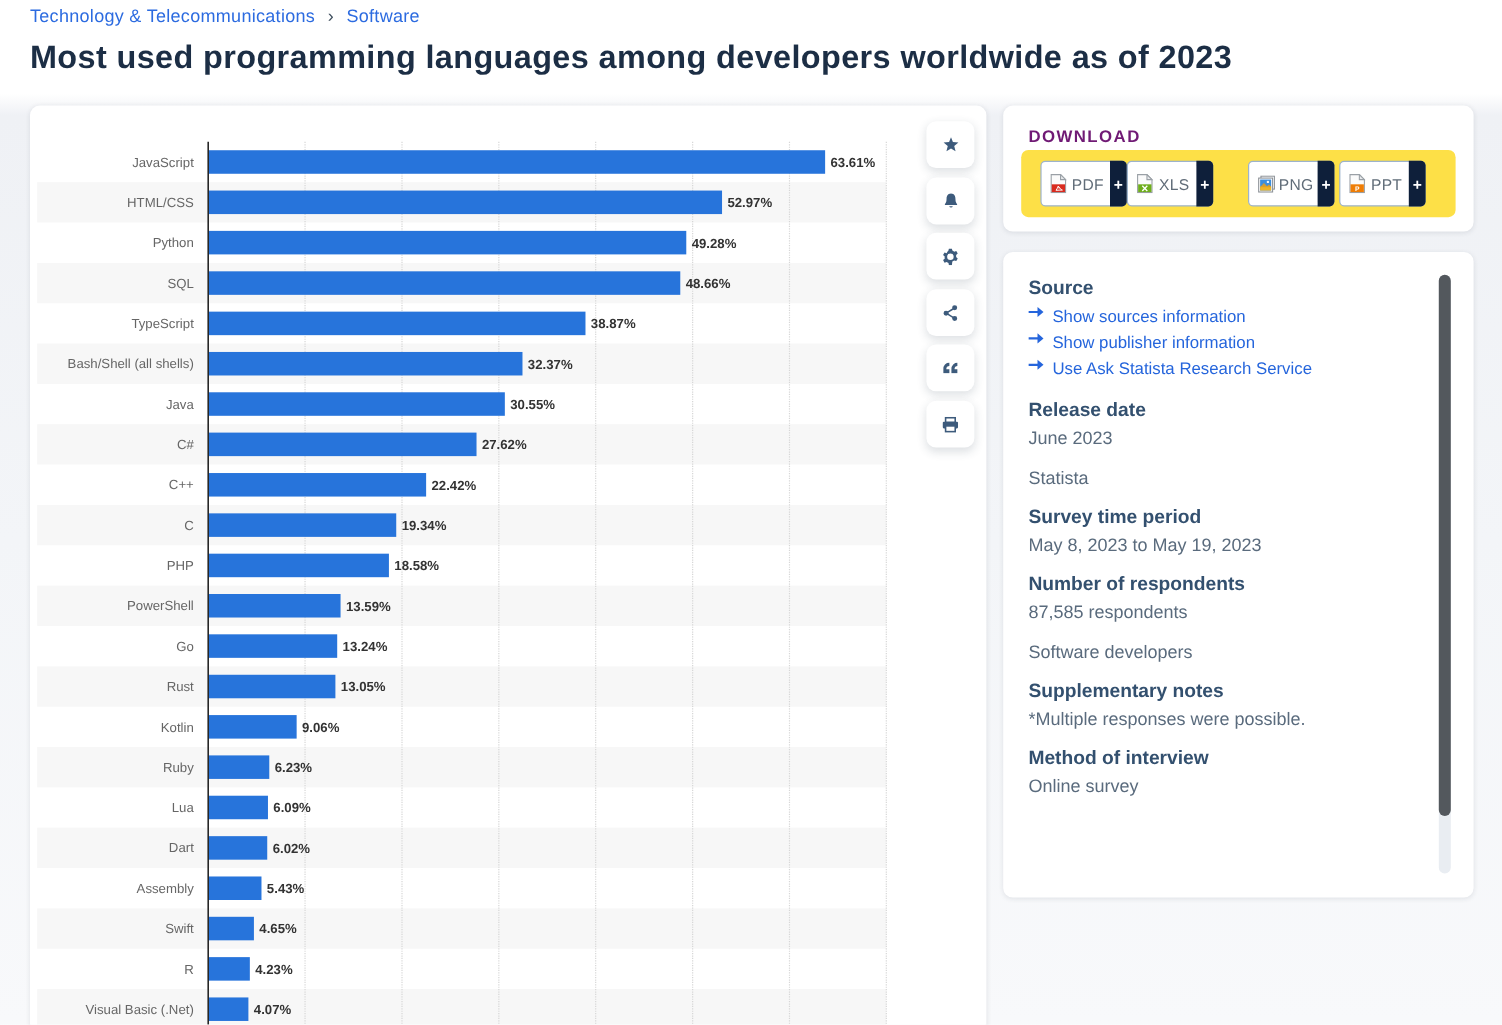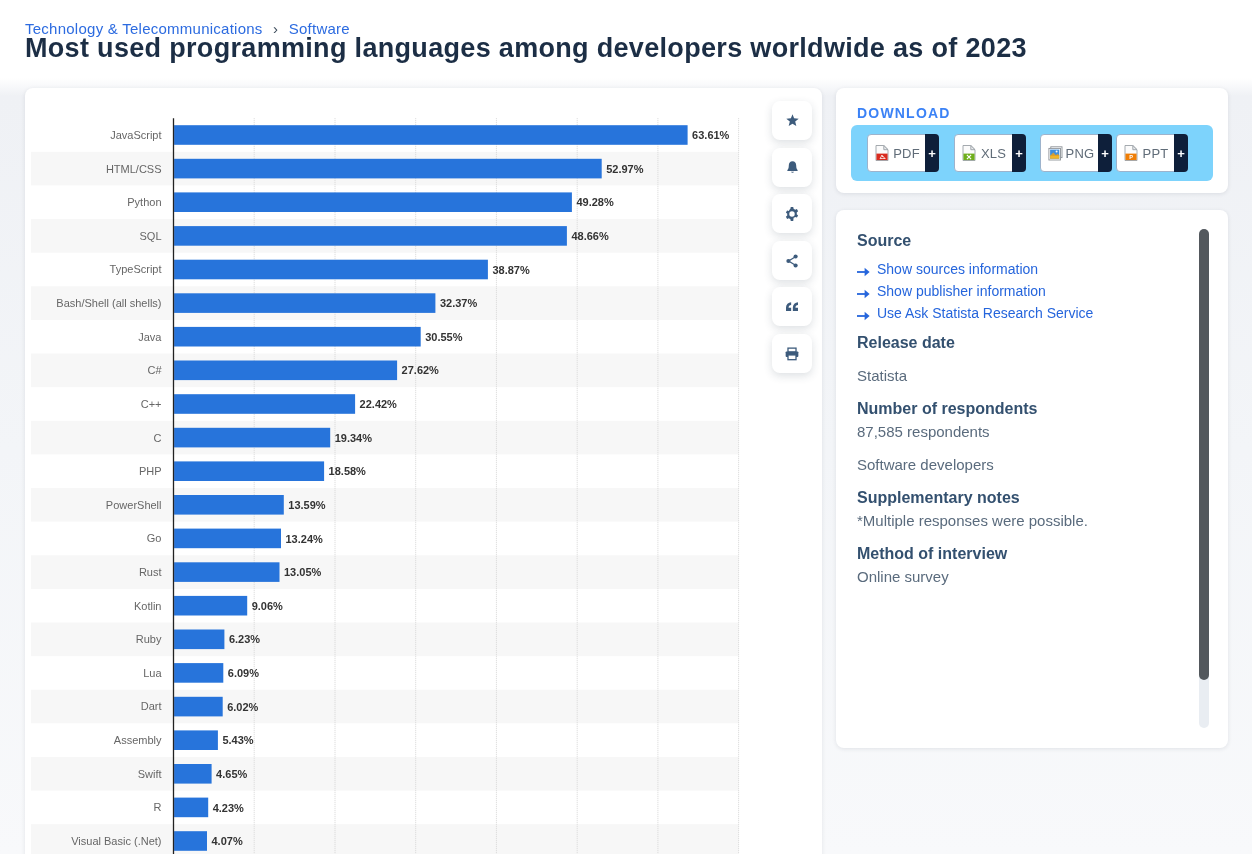--- a/index.html
+++ b/index.html
@@ -1,35 +1,35 @@
 <!DOCTYPE html>
 <html><head><meta charset="utf-8"><style>
 *{margin:0;padding:0;box-sizing:border-box}
 html,body{width:1252px;height:854px;overflow:hidden}
 body{position:relative;font-family:"Liberation Sans",sans-serif;
 background:linear-gradient(180deg,#ffffff 0px,#ffffff 78px,#eff1f5 96px,#f3f5f8 450px,#f8f9fb 854px);}
-.bc{position:absolute;left:25px;top:20px;font-size:15px;letter-spacing:0.25px;color:#2c6be0}
+.bc{position:absolute;left:25px;top:5px;font-size:15px;letter-spacing:0.25px;color:#2c6be0}
 .bc .sep{color:#3d4d5c;padding:0 6px}
 h1{position:absolute;left:25px;top:33px;font-size:27px;font-weight:700;color:#1c2e45;letter-spacing:0.32px;white-space:nowrap}
 .chart-card{position:absolute;left:25px;top:88px;width:797px;height:790px;background:#fff;border-radius:8px;box-shadow:0 1px 4px rgba(30,40,60,.10)}
 .tools{position:absolute;left:772px;top:101px;width:40px}
 .tbtn{position:absolute;left:0;width:40px;height:39px;background:#fff;border-radius:8px;box-shadow:0 3px 8px rgba(42,62,82,.16);display:flex;align-items:center;justify-content:center}
 .card{position:absolute;background:#fff;border-radius:8px;box-shadow:0 1px 4px rgba(30,40,60,.10)}
 .dl-card{left:836px;top:88px;width:392px;height:105px;padding:15px 20px}
-.dl-title{font-size:14px;font-weight:700;color:#3b82f6;letter-spacing:1.2px;margin:2px 0 14px 1px}
-.dl-inset{position:absolute;left:15px;top:37px;width:362px;height:56px;background:#7dd3fc;border-radius:6px}
+.dl-title{font-size:14px;font-weight:700;color:#701a75;letter-spacing:1.2px;margin:2px 0 14px 1px}
+.dl-inset{position:absolute;left:15px;top:37px;width:362px;height:56px;background:#fde047;border-radius:6px}
 .dlb{position:absolute;top:9px;width:72px;height:38px;background:#fff;border:1px solid #9db3cc;border-radius:4px;display:flex;align-items:center;padding-left:7px;padding-right:14px}
 .dlb .ic{flex:0 0 auto;display:flex}
 .dlb .lbl{flex:1;text-align:center;font-size:13px;color:#606c78;letter-spacing:0.2px}
 .dlb .plus{position:absolute;right:-1px;top:-1px;width:14px;height:38px;background:#0e1f3a;border-radius:0 4px 4px 0;color:#fff;font-size:13px;font-weight:700;display:flex;align-items:center;justify-content:center}
 .src-card{left:836px;top:210px;width:392px;height:538px;padding:21px 0 0 21px}
 .src-card h3{font-size:16px;font-weight:700;color:#33506f;line-height:20px}
 .src-card p{font-size:15px;color:#5a6b7d;line-height:20px;margin-top:3px}
 .sec{margin-bottom:13px}
-.lnk{display:flex;align-items:flex-end;height:22px;font-size:14px;color:#2565dc}
+.lnk{display:flex;align-items:flex-start;height:22px;font-size:14px;color:#2565dc}
 .lnk svg{margin-right:7px}
 .sbar-track{position:absolute;right:19px;top:19px;width:10px;height:499px;background:#e9edf2;border-radius:5px}
 .sbar-thumb{position:absolute;left:0;top:0;width:10px;height:451px;background:#53585d;border-radius:5px}
 </style></head>
 <body>
 <div class="bc">Technology &amp; Telecommunications <span class="sep">›</span> Software</div>
 <h1>Most used programming languages among developers worldwide as of 2023</h1>
 <div class="chart-card"><svg width="797" height="766" viewBox="0 0 797 766" font-family="Liberation Sans, sans-serif">
 <rect x="6.0" y="63.8" width="707.6" height="33.62" fill="#f7f7f7"></rect>
 <rect x="6.0" y="131.1" width="707.6" height="33.62" fill="#f7f7f7"></rect>
@@ -168,21 +168,21 @@
           <svg width="14" height="16" viewBox="0 0 14 16">
             <path d="M1 0.5 h7.8 L13 4.7 V15.5 H1 Z" fill="#fbfbfb" stroke="#9aa0a6" stroke-width="0.9"></path>
             <path d="M8.8 0.5 V4.7 H13 Z" fill="#e8eaed" stroke="#9aa0a6" stroke-width="0.9"></path>
             <rect x="1.45" y="8.6" width="11.1" height="6.45" fill="#d92b1f"></rect>
             <path d="M5 13.6 c0.8-1 1.6-2.6 1.9-3.6 c0.9 1.7 2.3 3 3.4 3.4 c-1.6 0-3.9 0.1-5.3 0.2 Z M6.9 11.5 l1.5 0 " stroke="#fff" stroke-width="0.8" fill="none"></path>
           </svg>
         </span>
         <span class="lbl">PDF</span>
         <span class="plus">+</span>
       </div>
-<div class="dlb" style="left:103px">
+<div class="dlb" style="left:88px">
         <span class="ic">
           <svg width="14" height="16" viewBox="0 0 14 16">
             <path d="M1 0.5 h7.8 L13 4.7 V15.5 H1 Z" fill="#fbfbfb" stroke="#9aa0a6" stroke-width="0.9"></path>
             <path d="M8.8 0.5 V4.7 H13 Z" fill="#e8eaed" stroke="#9aa0a6" stroke-width="0.9"></path>
             <rect x="1.45" y="8.6" width="11.1" height="6.45" fill="#6fae1c"></rect>
             <path d="M4.9 9.8 l4.2 4.4 M9.1 9.8 l-4.2 4.4" stroke="#fff" stroke-width="1.1"></path>
           </svg>
         </span>
         <span class="lbl">XLS</span>
         <span class="plus">+</span>
@@ -226,23 +226,28 @@
           <path d="M0 5 h9" stroke="#2565dc" stroke-width="1.8"></path>
           <path d="M7.6 0.8 L12.6 5 L7.6 9.2 Z" fill="#2565dc"></path>
         </svg>Show publisher information</div>
   <div class="lnk"><svg width="13" height="10" viewBox="0 0 13 10">
           <path d="M0 5 h9" stroke="#2565dc" stroke-width="1.8"></path>
           <path d="M7.6 0.8 L12.6 5 L7.6 9.2 Z" fill="#2565dc"></path>
         </svg>Use Ask Statista Research Service</div>
 </div>
 <div class="sec">
       <h3>Release date</h3>
+      <p>June 2023</p>
     </div>
 <div class="sec">
       <p>Statista</p>
+    </div>
+<div class="sec">
+      <h3>Survey time period</h3>
+      <p>May 8, 2023 to May 19, 2023</p>
     </div>
 <div class="sec">
       <h3>Number of respondents</h3>
       <p>87,585 respondents</p>
     </div>
 <div class="sec">
       <p>Software developers</p>
     </div>
 <div class="sec">
       <h3>Supplementary notes</h3>

